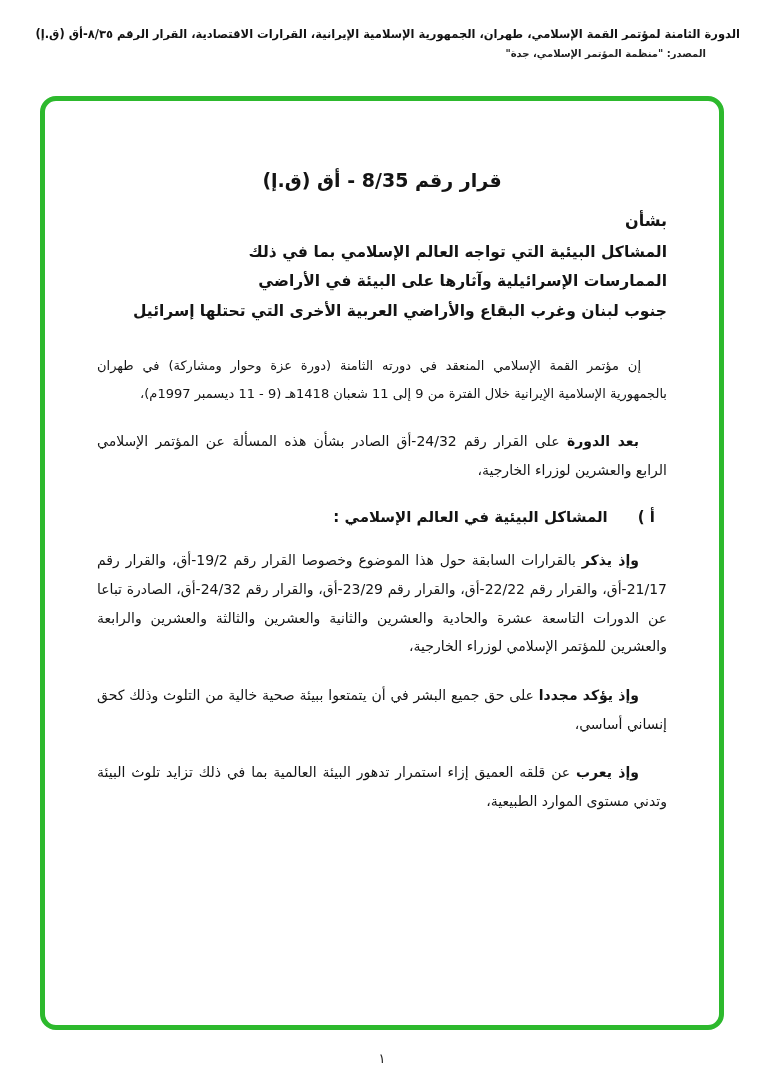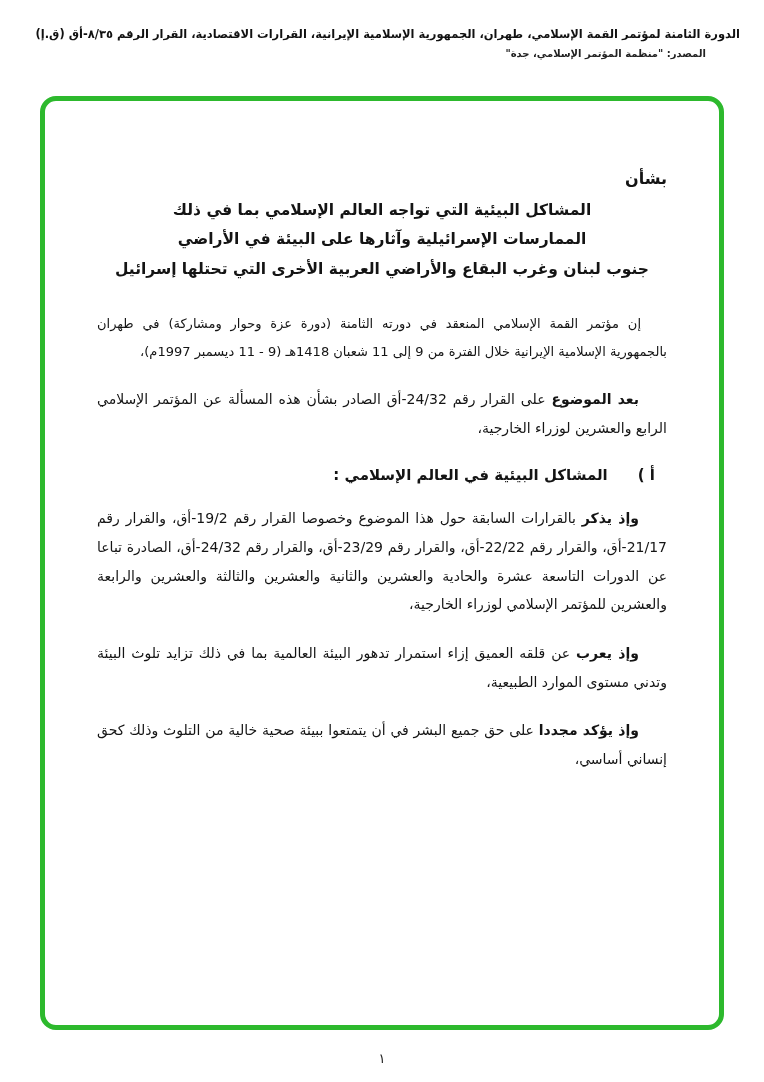--- a/index.html
+++ b/index.html
@@ -65,21 +65,21 @@
     font-size: 19px;
     font-weight: bold;
     letter-spacing: 0.5px;
   }
   .subject-label {
     font-size: 16px;
     font-weight: bold;
     margin-bottom: 8px;
   }
   .subject-lines {
-    text-align: center;
+    text-align: right;
     font-size: 15.5px;
     font-weight: bold;
     line-height: 1.9;
   }
 
   
   .preamble {
     margin: 26px 0 0 0;
     font-size: 13px;
     line-height: 2.1;
@@ -122,48 +122,49 @@
 <body>
 
 <div class="top-header">
   <div class="header-citation">الدورة الثامنة لمؤتمر القمة الإسلامي، طهران، الجمهورية الإسلامية الإيرانية، القرارات الاقتصادية، القرار الرقم ٨/٣٥-أق (ق.إ)</div>
   <div class="header-source">المصدر:  "منظمة المؤتمر الإسلامي، جدة"</div>
 </div>
 
 <div class="green-frame">
   <div class="content">
 
+    <h1 class="res-title">قرار رقم 8/35 - أق (ق.إ)</h1>
 
     <div class="subject-label">بشأن</div>
 
     <div class="subject-lines">
       <div>المشاكل البيئية التي تواجه العالم الإسلامي بما في ذلك</div>
       <div>الممارسات الإسرائيلية وآثارها على البيئة في الأراضي</div>
       <div>جنوب لبنان وغرب البقاع والأراضي العربية الأخرى التي تحتلها إسرائيل</div>
     </div>
 
     <p class="preamble">إن مؤتمر القمة الإسلامي المنعقد في دورته الثامنة (دورة عزة وحوار ومشاركة) في طهران بالجمهورية الإسلامية الإيرانية خلال الفترة من 9 إلى 11 شعبان 1418هـ (9 - 11 ديسمبر 1997م)،</p>
 
     <p class="clause">
-      <span class="lead">بعد الموضوع</span><span> على القرار رقم 24/32-أق الصادر بشأن هذه المسألة عن المؤتمر الإسلامي الرابع والعشرين لوزراء الخارجية،</span>
+      <span class="lead">بعد الدورة</span><span> على القرار رقم 24/32-أق الصادر بشأن هذه المسألة عن المؤتمر الإسلامي الرابع والعشرين لوزراء الخارجية،</span>
     </p>
 
     <div class="section-heading">
       <span class="marker">أ )</span><span>المشاكل البيئية في العالم الإسلامي :</span>
     </div>
 
     <p class="clause">
       <span class="lead">وإذ يذكر</span><span> بالقرارات السابقة حول هذا الموضوع وخصوصا القرار رقم 19/2-أق، والقرار رقم 21/17-أق، والقرار رقم 22/22-أق، والقرار رقم 23/29-أق، والقرار رقم 24/32-أق، الصادرة تباعا عن الدورات التاسعة عشرة والحادية والعشرين والثانية والعشرين والثالثة والعشرين والرابعة والعشرين للمؤتمر الإسلامي لوزراء الخارجية،</span>
     </p>
 
 
     <p class="clause">
-      <span class="lead">وإذ يعرب</span><span> عن قلقه العميق إزاء استمرار تدهور البيئة العالمية بما في ذلك تزايد تلوث البيئة وتدني مستوى الموارد الطبيعية،</span>
+      <span class="lead">وإذ يؤكد مجددا</span><span> على حق جميع البشر في أن يتمتعوا ببيئة صحية خالية من التلوث وذلك كحق إنساني أساسي،</span>
     </p>
 
     <p class="clause">
-      <span class="lead">وإذ يؤكد مجددا</span><span> على حق جميع البشر في أن يتمتعوا ببيئة صحية خالية من التلوث وذلك كحق إنساني أساسي،</span>
+      <span class="lead">وإذ يعرب</span><span> عن قلقه العميق إزاء استمرار تدهور البيئة العالمية بما في ذلك تزايد تلوث البيئة وتدني مستوى الموارد الطبيعية،</span>
     </p>
 
   </div>
 </div>
 
 <div class="page-number">١</div>
 
 </body></html>

